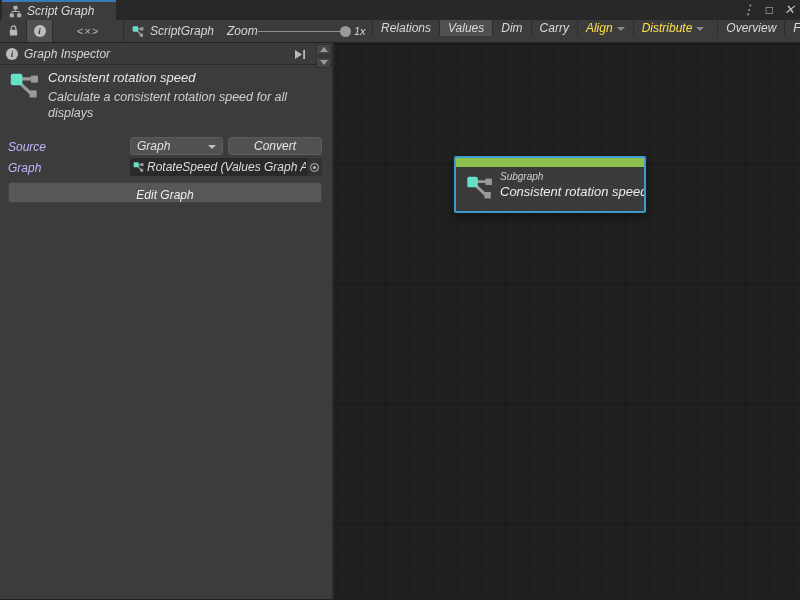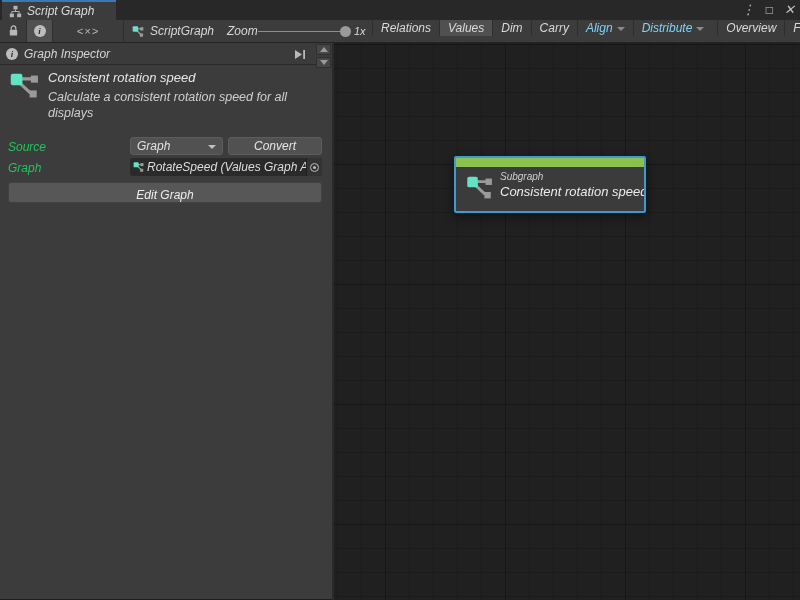--- a/index.html
+++ b/index.html
@@ -22,21 +22,21 @@
              border-bottom:1px solid #232323; color:#d8d8d8; font-size:12px; }
   .tb-abs { position:absolute; top:0; height:22px; display:flex; align-items:center; justify-content:center; }
   .tb-seg { border-right:1px solid #2e2e2e; }
   .tb-active { background:#505050; }
   .zoom-track { position:absolute; top:11px; left:258px; width:92px; height:1px; background:#8f8f8f; }
   .zoom-knob { position:absolute; top:6px; left:340px; width:11px; height:11px; border-radius:50%; background:#9a9a9a; }
   .tb-right { position:absolute; top:0; left:372px; right:0; height:16px; display:flex; }
   .tb-btn { display:flex; align-items:center; justify-content:center; gap:4px; padding:0 8px;
             border-left:1px solid #2e2e2e; white-space:nowrap; color:#dadada; }
   .tb-btn.active { background:#505050; }
-  .tb-btn.disabled { color:#7dd3fc; }
+  .tb-btn.disabled { color:#fde047; }
   .tb-btn.gap-before { margin-left:5px; }
   .dd-arrow { width:0; height:0; border-left:4px solid transparent; border-right:4px solid transparent;
               border-top:4px solid #8a8a8a; margin-top:1px; }
 
   
   .inspector { position:absolute; top:43px; left:0; width:332px; bottom:0; background:#3c3c3c;
                border-bottom:1px solid #1e1e1e; }
   .divider { position:absolute; top:43px; left:332px; width:2px; bottom:0; background:#2a2a2a; }
   .insp-header { position:absolute; top:0; left:0; right:0; height:22px; background:#3b3b3b;
                  border-bottom:1px solid #2a2a2a; display:flex; align-items:center; gap:6px;
@@ -49,21 +49,21 @@
   .spinner { position:absolute; right:1px; top:1px; width:15px; height:24px; display:flex;
              flex-direction:column; gap:2px; }
   .spin-btn { flex:1; background:#464646; border:1px solid #303030; display:flex; align-items:center; justify-content:center; }
   .tri-up { width:0; height:0; border-left:4px solid transparent; border-right:4px solid transparent; border-bottom:5px solid #9a9a9a; }
   .tri-down { width:0; height:0; border-left:4px solid transparent; border-right:4px solid transparent; border-top:5px solid #9a9a9a; }
 
   .insp-title { position:absolute; left:48px; top:27px; font-size:13px; color:#e6e6e6; }
   .insp-desc { position:absolute; left:48px; top:46px; width:272px; font-size:12.5px; color:#cfcfcf; line-height:1.28; }
   .big-graph-icon { position:absolute; left:9px; top:28px; }
 
-  .row-label { position:absolute; left:8px; font-size:12px; color:#22c55e; }
+  .row-label { position:absolute; left:8px; font-size:12px; color:#c4b5fd; }
   .select-box { position:absolute; left:130px; top:94px; width:93px; height:18px; background:#515151;
                 border:1px solid #5c5c5c; border-radius:3px; display:flex; align-items:center;
                 padding:0 6px; font-size:12px; color:#e2e2e2; }
   .select-box .dd-arrow { margin-left:auto; border-top-color:#c0c0c0; }
   .convert-btn { position:absolute; left:228px; top:94px; width:94px; height:18px; background:#515151;
                  border:1px solid #5c5c5c; border-radius:3px; display:flex; align-items:center;
                  justify-content:center; font-size:12px; color:#e6e6e6; }
   .object-field { position:absolute; left:130px; top:115px; width:192px; height:18px; background:#2a2a2a;
                   border-radius:3px; display:flex; align-items:center; font-size:12px; color:#dddddd; overflow:hidden; }
   .object-field .of-text { flex:1; white-space:nowrap; overflow:hidden; }

